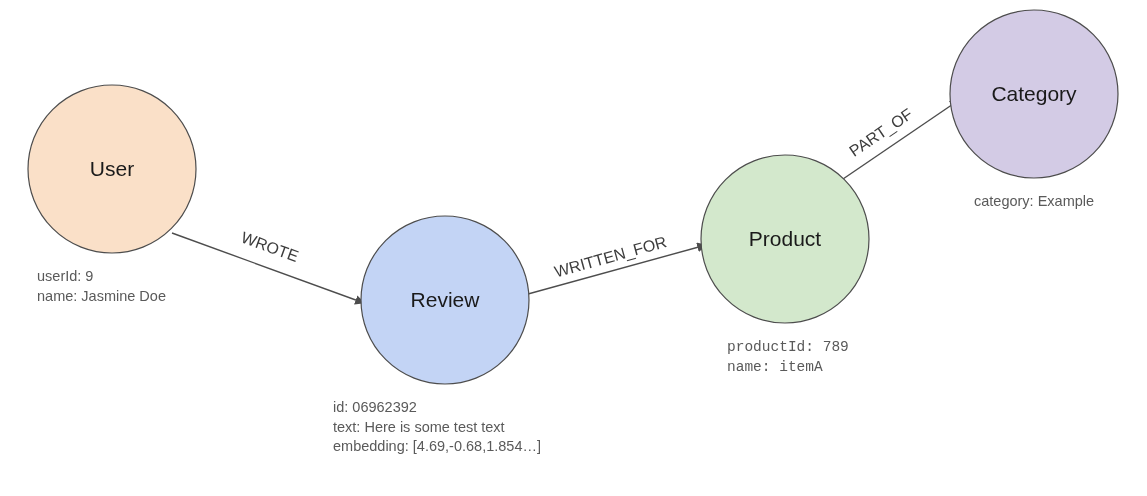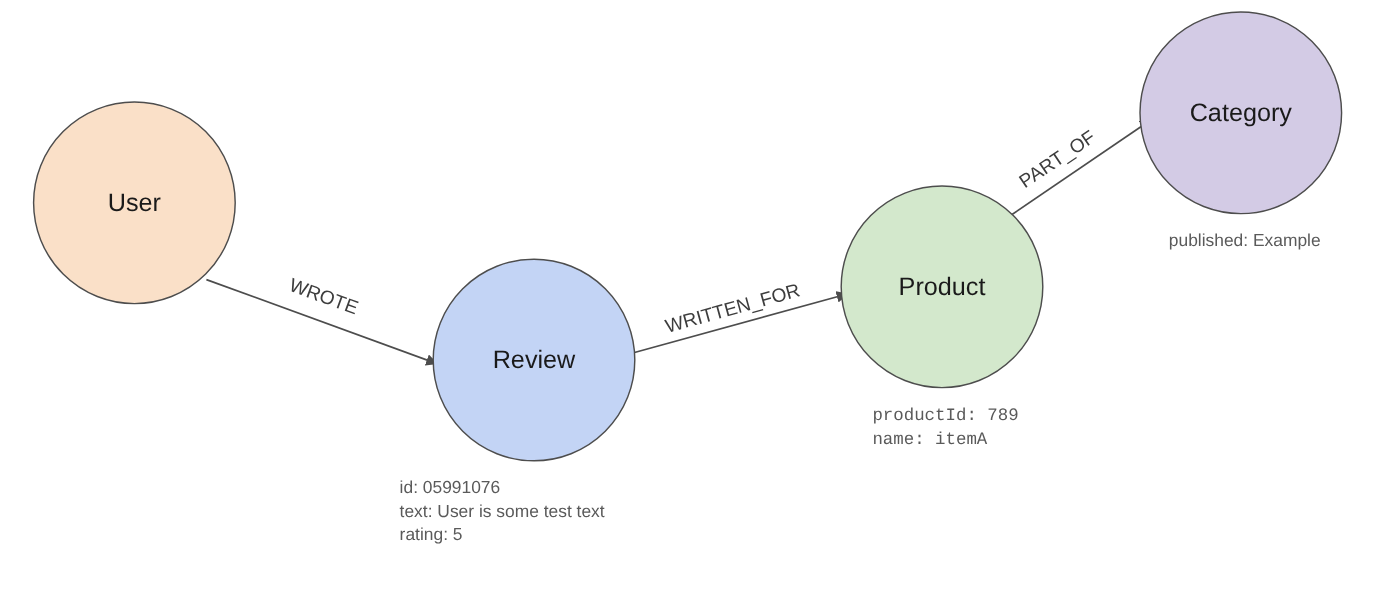--- a/index.html
+++ b/index.html
@@ -100,29 +100,33 @@
       <circle class="node-circle" cx="785" cy="239" r="84" fill="#d3e8cc"></circle>
       <text class="node-label" x="785" y="240">Product</text>
     </g>
 
     <g>
       <circle class="node-circle" cx="1034" cy="94" r="84" fill="#d3cbe5"></circle>
       <text class="node-label" x="1034" y="95">Category</text>
     </g>
   </svg>
 
+  <div class="props" style="left:37px; top:267px;">
+    <span class="prop-line">userId: 9</span>
+    <span class="prop-line">name: Jasmine Doe</span>
+  </div>
 
   <div class="props" style="left:333px; top:398px;">
-    <span class="prop-line">id: 05991076</span>
-    <span class="prop-line">text: User is some test text</span>
-    <span class="prop-line">rating: 5</span>
+    <span class="prop-line">id: 06962392</span>
+    <span class="prop-line">text: Here is some test text</span>
+    <span class="prop-line">embedding: [4.69,-0.68,1.854…]</span>
   </div>
 
   <div class="props" style="left:727px; top:338px;font-family:Liberation Mono, monospace;">
     <span class="prop-line">productId: 789</span>
     <span class="prop-line">name: itemA</span>
   </div>
 
   <div class="props" style="left:974px; top:192px;">
-    <span class="prop-line">published: Example</span>
+    <span class="prop-line">category: Example</span>
   </div>
 
 </div>
 
 </body></html>

